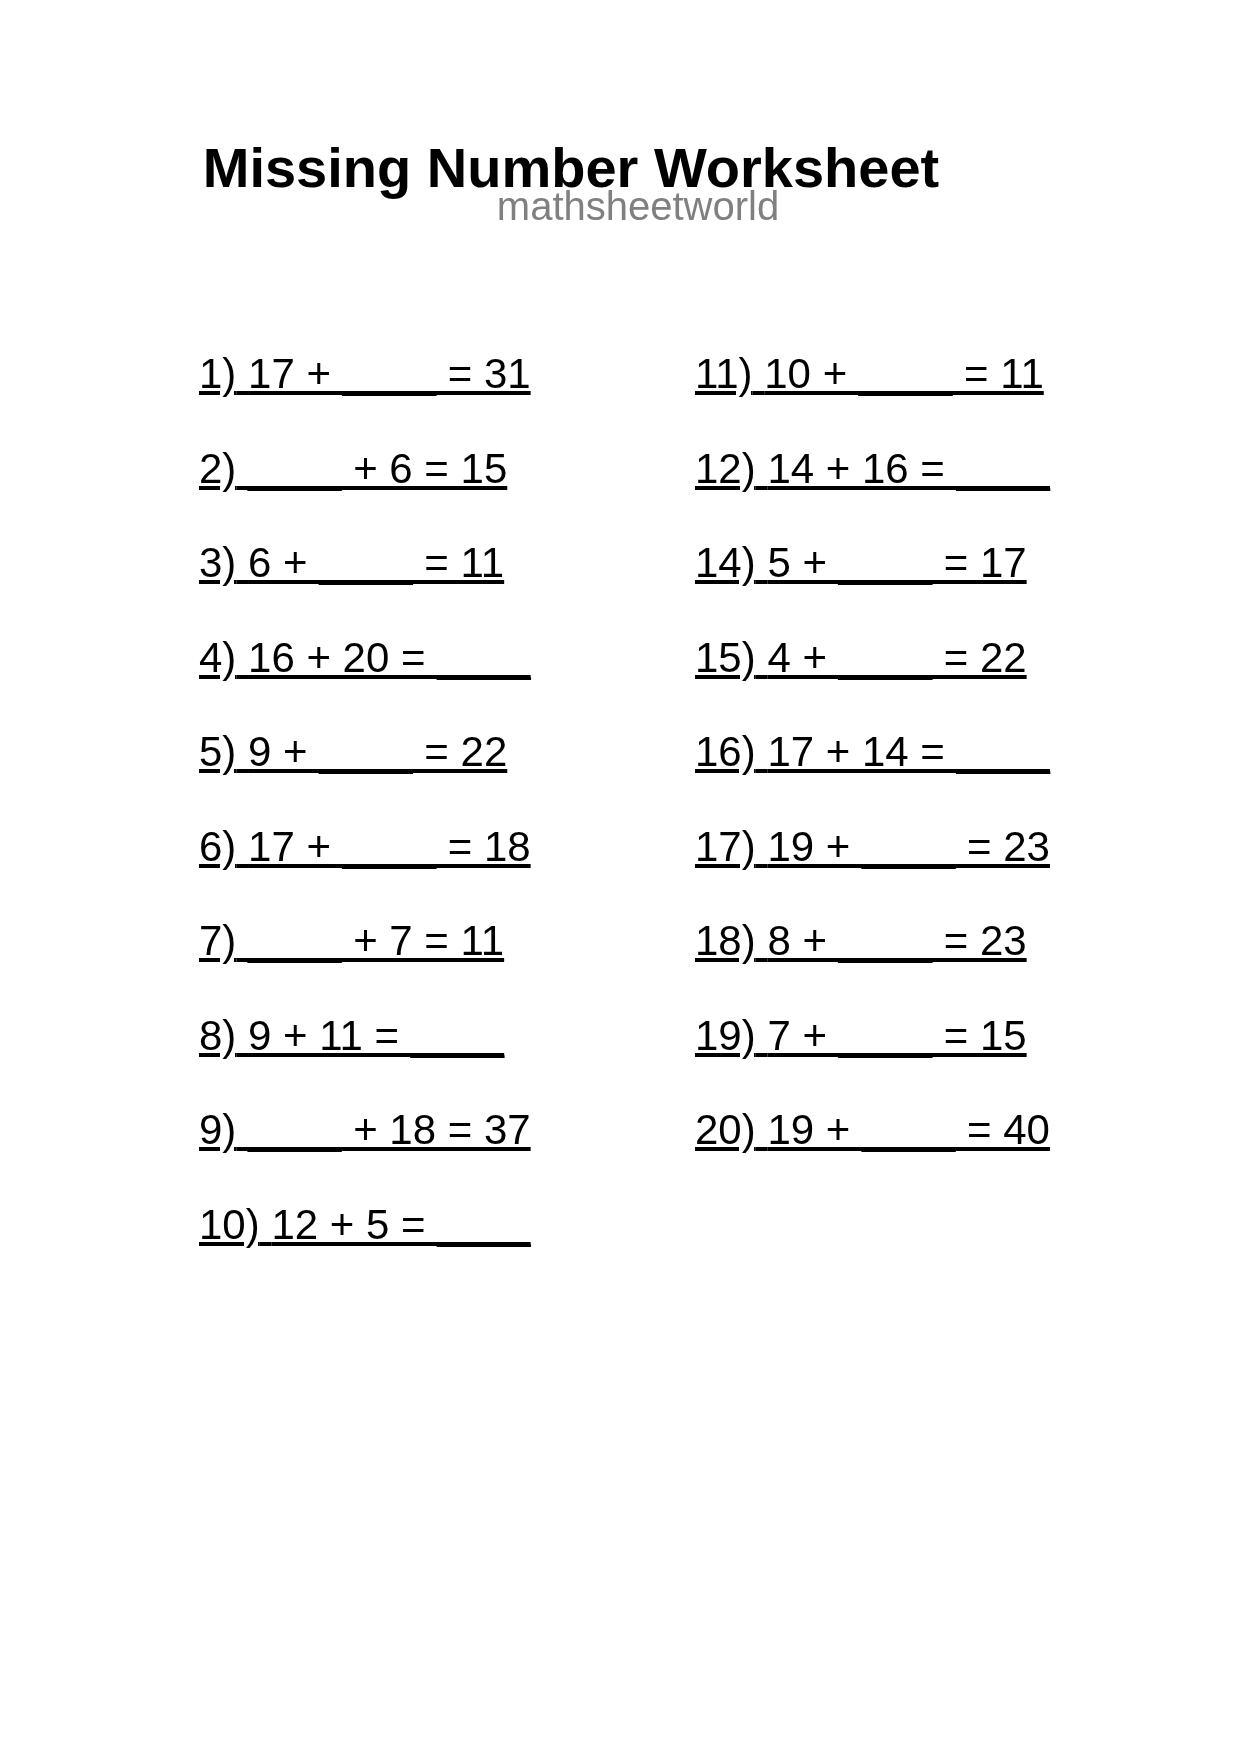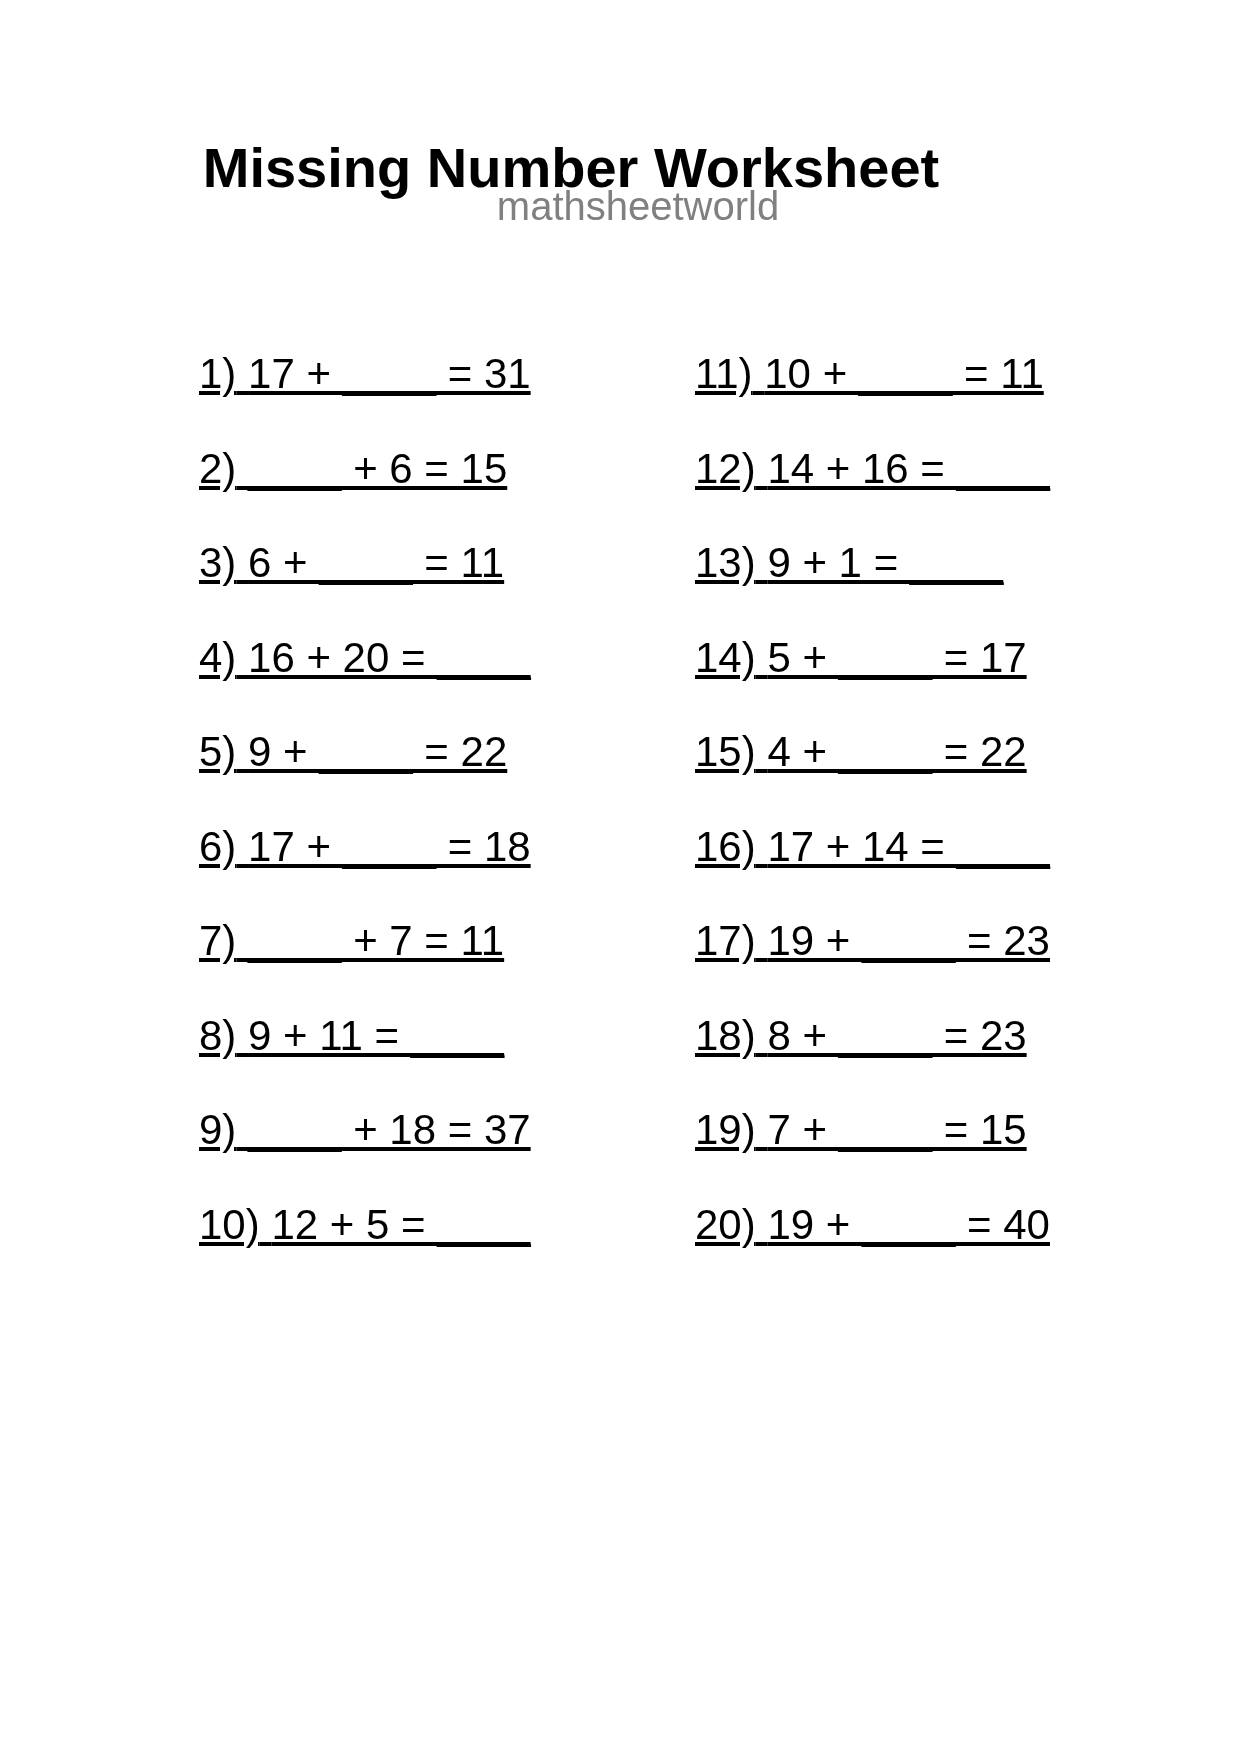--- a/index.html
+++ b/index.html
@@ -98,23 +98,20 @@
 </ol>
 
 <ol class="problems-column right">
   <li class="problem">
     <span>11)</span> <span>10 + ____ = 11</span>
   </li>
   <li class="problem">
     <span>12)</span> <span>14 + 16 = ____</span>
   </li>
   <li class="problem">
-    <span>13)</span> <span>9 + 1 = ____</span>
-  </li>
-  <li class="problem">
     <span>14)</span> <span>5 + ____ = 17</span>
   </li>
   <li class="problem">
     <span>15)</span> <span>4 + ____ = 22</span>
   </li>
   <li class="problem">
     <span>16)</span> <span>17 + 14 = ____</span>
   </li>
   <li class="problem">
     <span>17)</span> <span>19 + ____ = 23</span>

